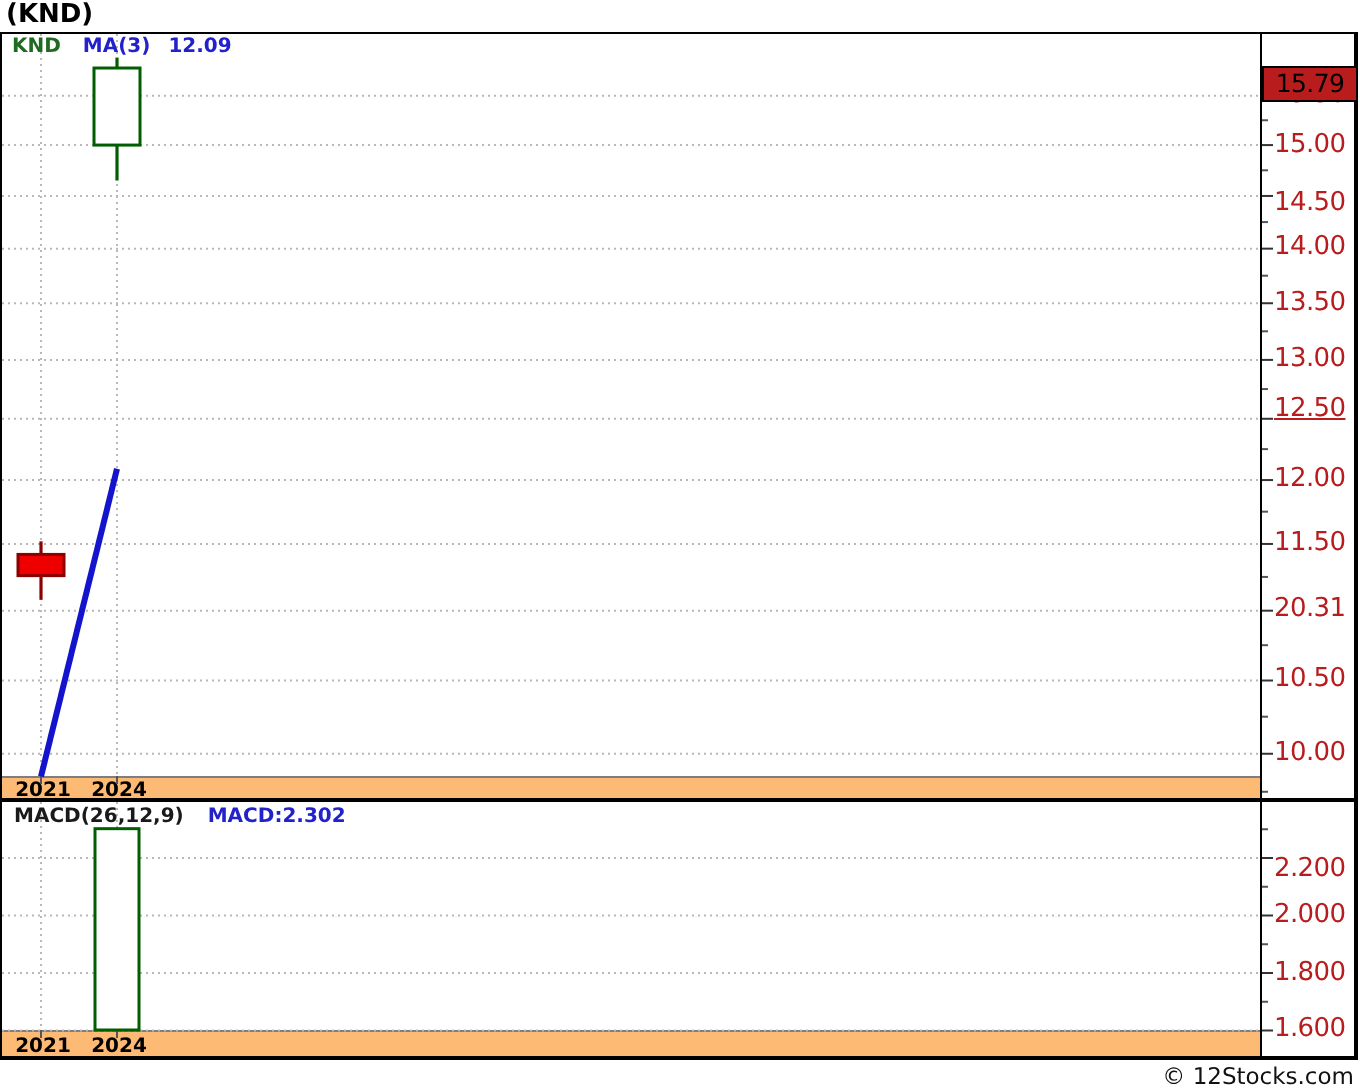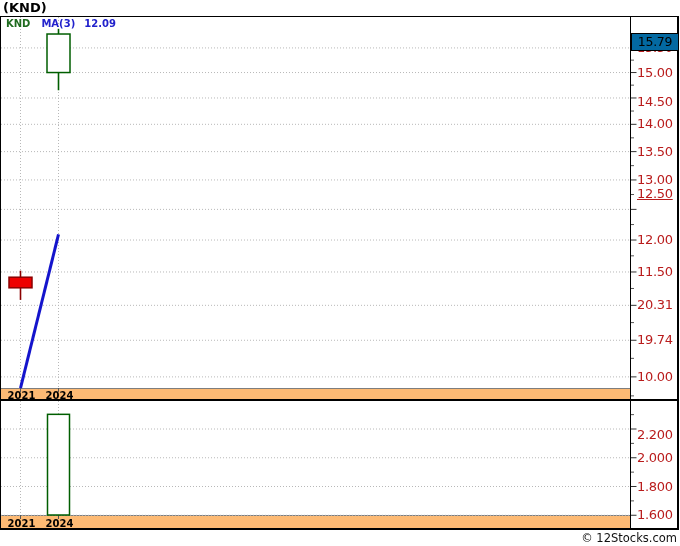--- a/index.html
+++ b/index.html
@@ -20,21 +20,21 @@
   #chart-svg{position:absolute;left:0;top:0;z-index:2;}
   #axis-labels{position:absolute;left:0;top:0;z-index:3;}
   #axis-labels div{position:absolute;left:637px;width:42px;font-size:13px;line-height:16px;
                    color:#b91c1c;letter-spacing:-0.3px;white-space:nowrap;}
   .legend{position:absolute;left:6px;top:18px;font-size:10px;font-weight:bold;z-index:4;white-space:nowrap;}
   .legend .sym{color:#1f6b1f;margin-right:11px;}
   .legend .blue{color:#2222cc;margin-right:9px;}
   .macd-legend{position:absolute;left:7px;top:403px;font-size:10px;font-weight:bold;z-index:4;white-space:nowrap;}
   .macd-legend .lbl{color:#1a1a1a;margin-right:12px;}
   .macd-legend .val{color:#2222cc;}
-  .pricebox{position:absolute;left:631px;top:33px;width:46px;height:16px;background:#0369a1;
+  .pricebox{position:absolute;left:631px;top:33px;width:46px;height:16px;background:#b91c1c;
             border:1px solid #000;font-size:12.5px;letter-spacing:-0.3px;text-align:center;
             line-height:16px;color:#000;z-index:4;}
   .watermark{position:absolute;right:3px;top:531px;font-size:11.5px;color:#111;z-index:2;}
 </style>
 </head>
 <body>
 
 <div id="screen">
   <div class="title">(KND)</div>
 
@@ -115,37 +115,40 @@
       <rect x="47.5" y="414.33750000000003" width="22" height="100.66249999999997" fill="#ffffff" stroke="#005e00" stroke-width="1.5"></rect>
     </svg>
 
   <div id="axis-labels">
       <div style="top: 39.9255px;">15.50</div>
       <div style="top: 64.5375px;">15.00</div>
       <div style="top: 94px;">14.50</div>
       <div style="top: 116.324px;">14.00</div>
       <div style="top: 143.621px;">13.50</div>
       <div style="top: 171.949px;">13.00</div>
-      <div style="top: 186px; text-decoration: underline;">12.50</div>
+      <div style="top: 197px; text-decoration: underline;">12.50</div>
       <div style="top: 232.029px;">12.00</div>
       <div style="top: 263.974px;">11.50</div>
       <div style="top: 297.34px;">20.31</div>
-      <div style="top: 332.258px;">19.74</div>
+      <div style="top: 332.258px;">10.50</div>
       <div style="top: 368.88px;">10.00</div>
       <div style="top: 421px; margin-top: 6px;">2.200</div>
       <div style="top: 449.75px;">2.000</div>
       <div style="top: 478.5px;">1.800</div>
       <div style="top: 507.25px;">1.600</div>
     </div>
 
   <div class="frame"></div>
   <div class="vdiv"></div>
   <div class="hdiv"></div>
 
   <div class="legend">
     <span class="sym">KND</span><span class="blue">MA(3)</span><span class="blue">12.09</span>
   </div>
 
+  <div class="macd-legend">
+    <span class="lbl">MACD(26,12,9)</span><span class="val">MACD:2.302</span>
+  </div>
 
   <div class="pricebox">15.79</div>
 
   <div class="watermark">© 12Stocks.com</div>
 </div>
 
 </body></html>

